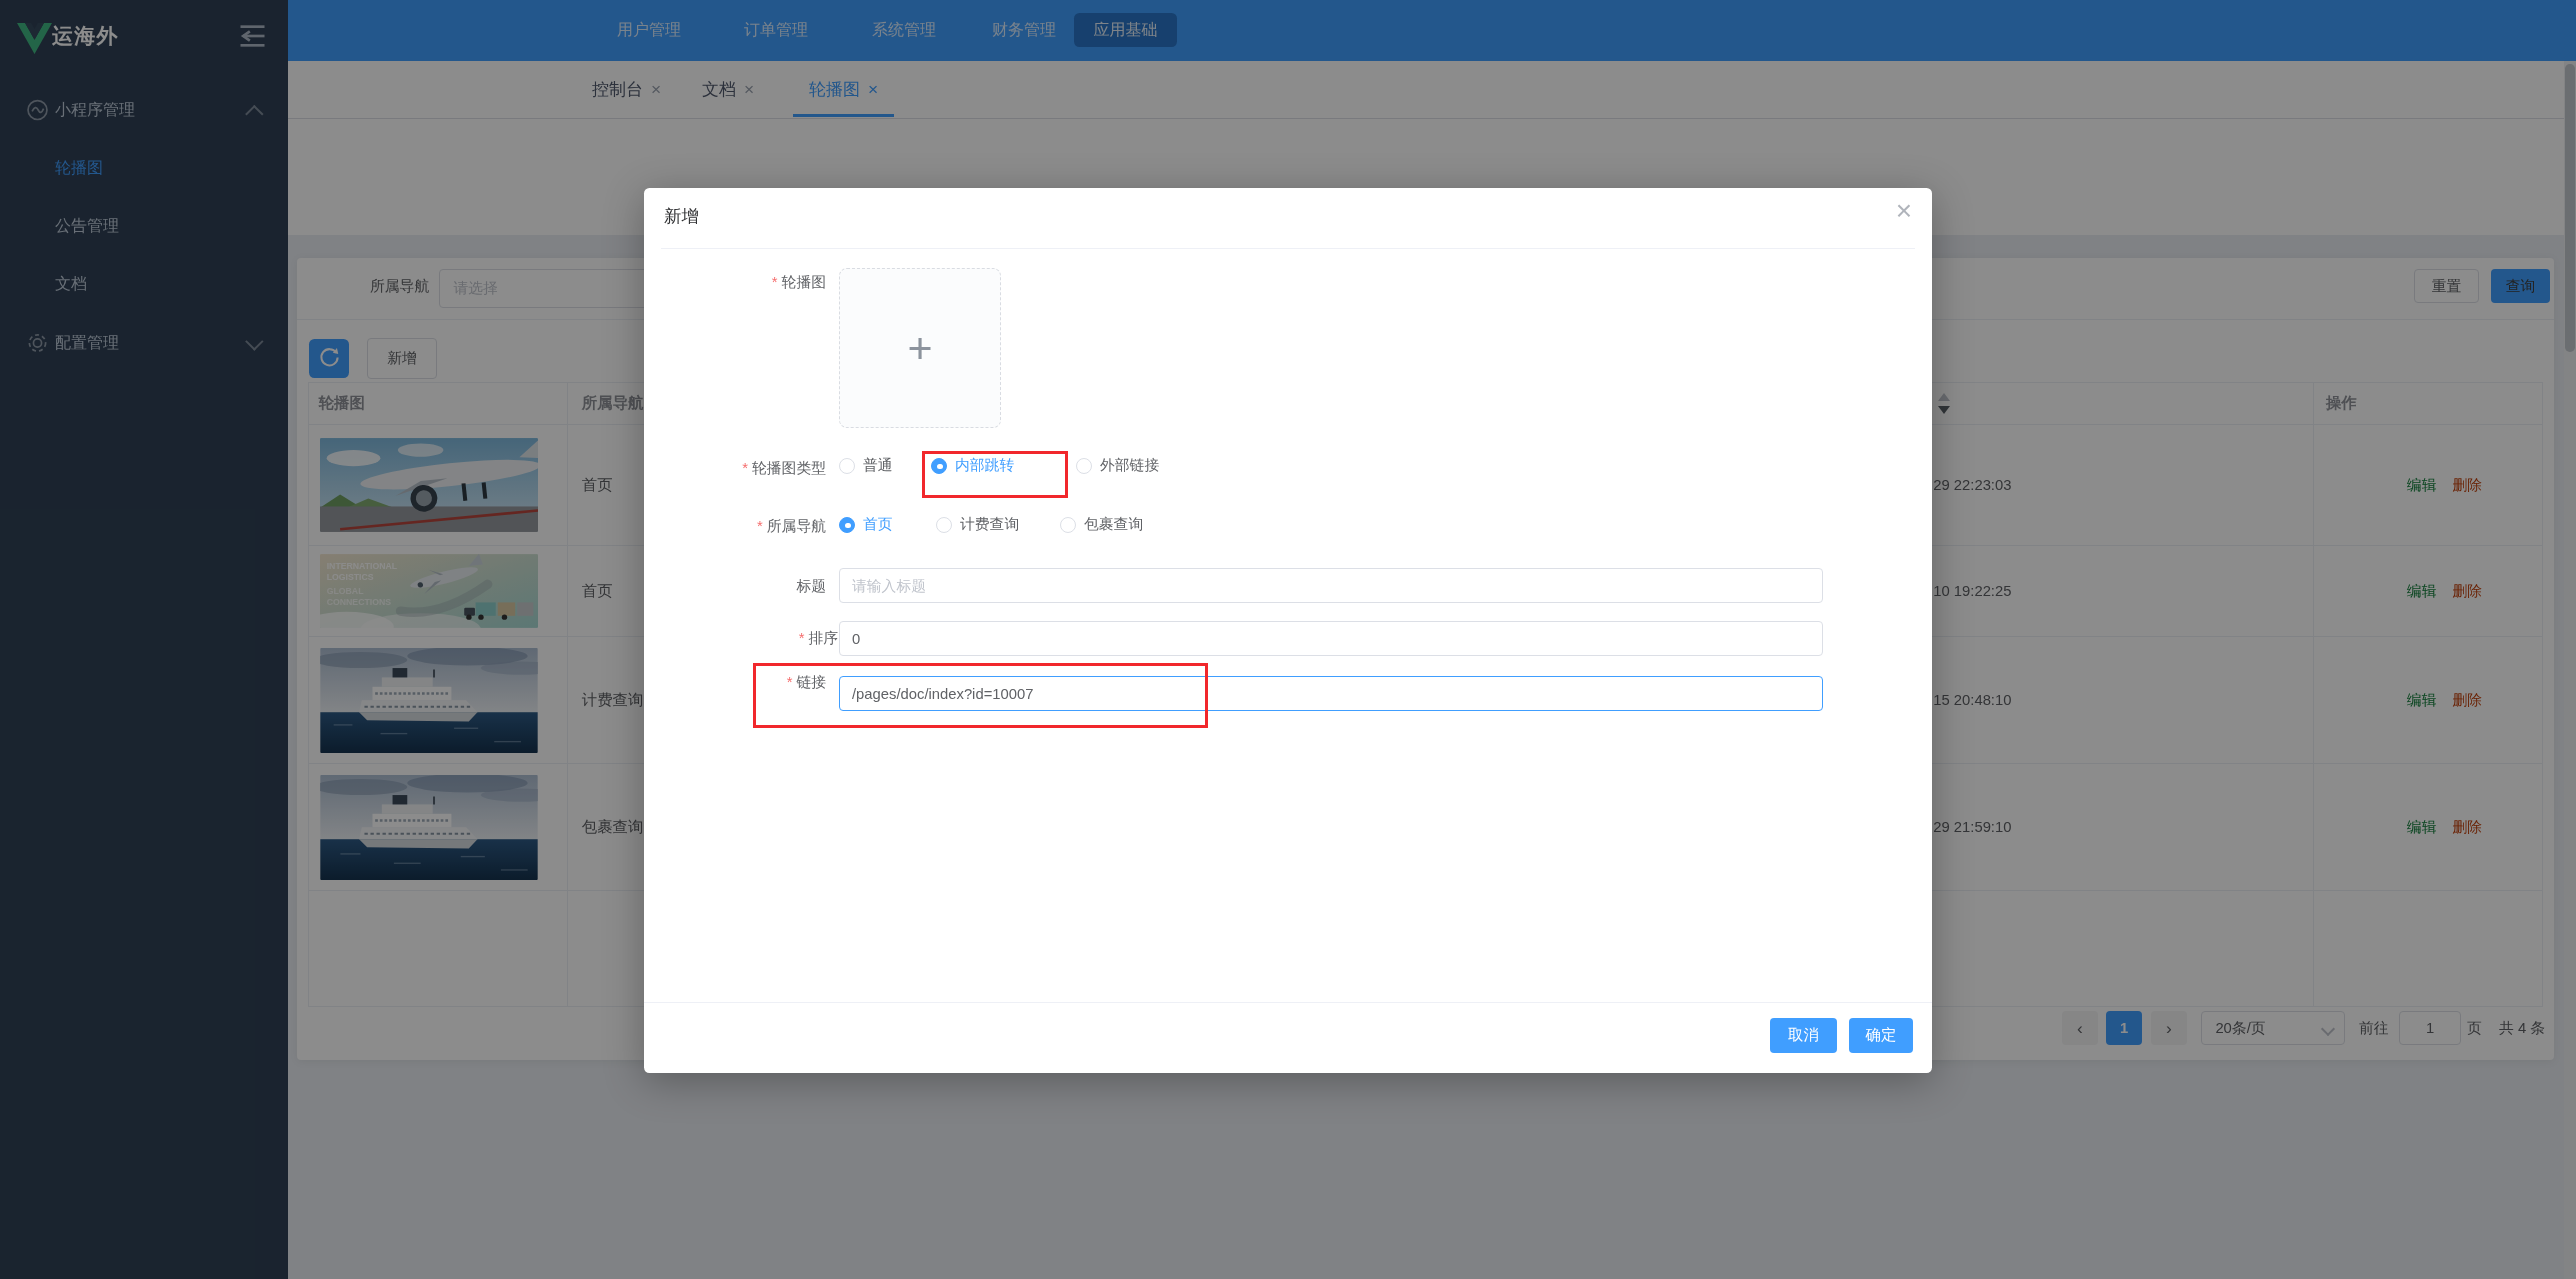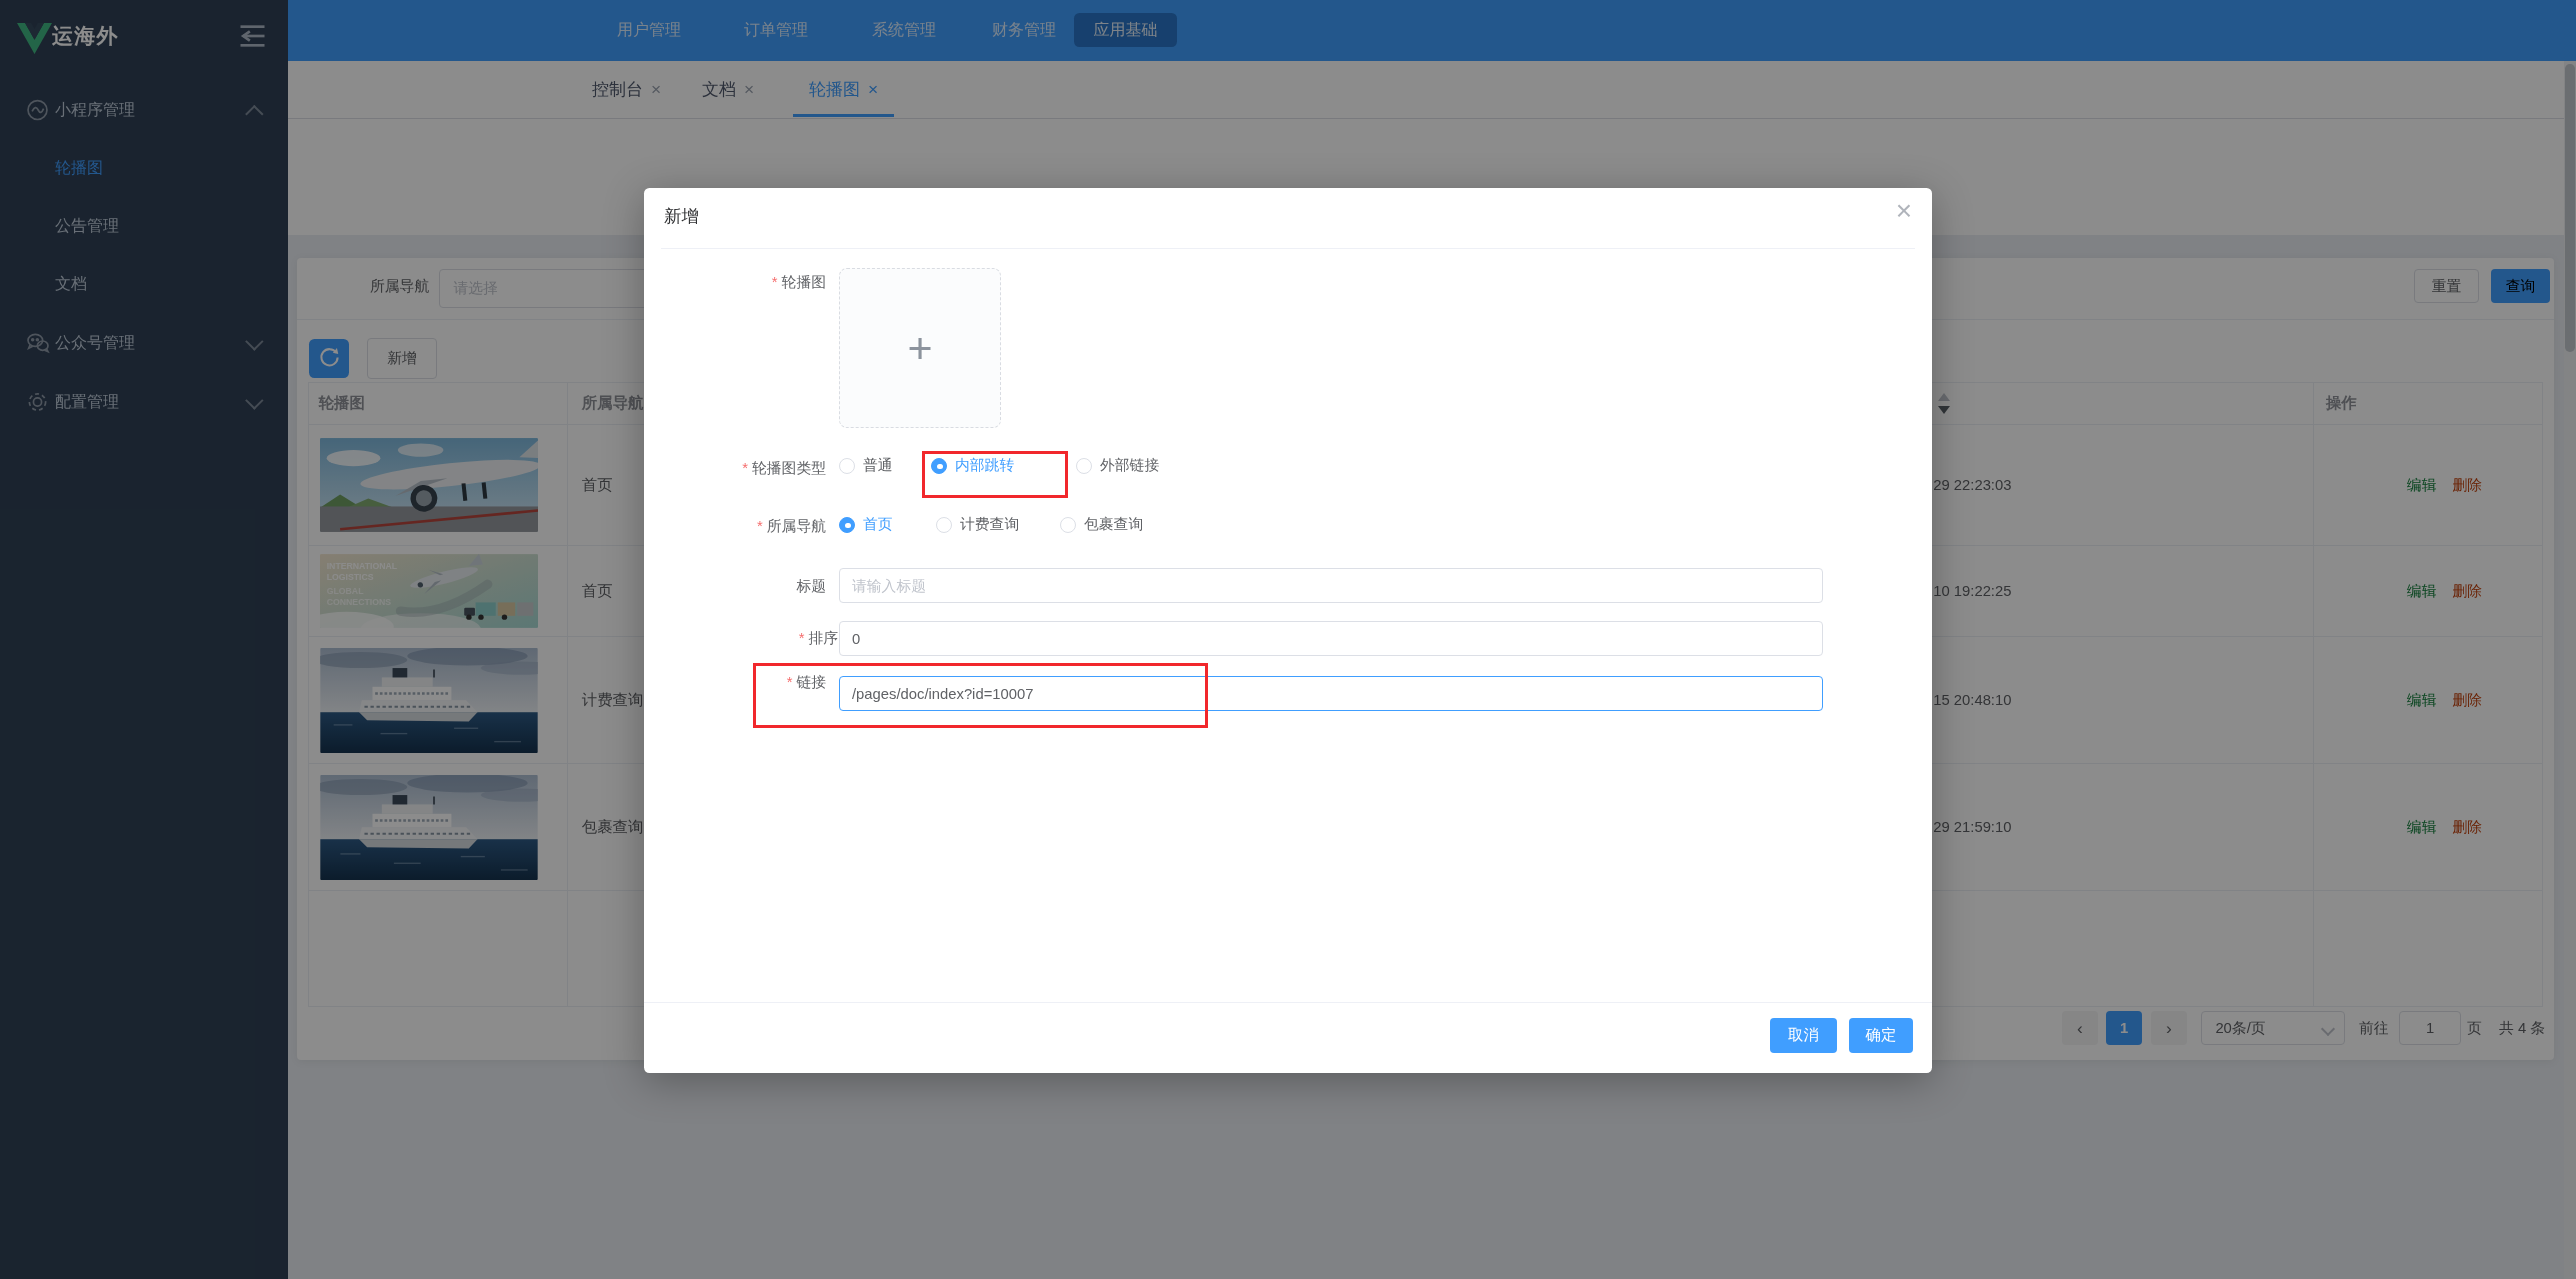--- a/index.html
+++ b/index.html
@@ -55,21 +55,21 @@
   
   #card{left:297px;top:258px;width:2257px;height:802px;background:#fff;border-radius:4px;
         box-shadow:0 1.3px 8px rgba(0,0,0,.06);}
   .filter-row{position:absolute;left:0;top:0;width:100%;height:62px;border-bottom:1.3px solid #ebeef5;box-sizing:border-box;}
   #filter-label{position:absolute;left:73px;top:19px;font-size:14.8px;color:#606266;}
   #filter-select{position:absolute;left:142px;top:11.4px;width:221px;height:39px;border:1.3px solid #dcdfe6;border-radius:4px;
                  box-sizing:border-box;background:#fff;display:flex;align-items:center;padding-left:13.4px;
                  font-size:14.8px;color:#c0c4cc;cursor:pointer;}
   .btn{display:flex;align-items:center;justify-content:center;border-radius:4px;font-size:14.8px;cursor:pointer;box-sizing:border-box;}
   #btn-reset{position:absolute;left:2117px;top:11.4px;width:65px;height:34px;border:1.3px solid #dcdfe6;color:#606266;background:#fff;}
-  #btn-search{position:absolute;left:2194px;top:11.4px;width:59px;height:34px;background:#409eff;color:#000000;}
+  #btn-search{position:absolute;left:2194px;top:11.4px;width:59px;height:34px;background:#409eff;color:#404040;}
   #btn-refresh{position:absolute;left:12px;top:81px;width:40px;height:39px;background:#409eff;border-radius:5.4px;
                display:flex;align-items:center;justify-content:center;cursor:pointer;}
   #btn-add{position:absolute;left:70px;top:80px;width:68px;height:39px;border:1.3px solid #dcdfe6;background:#fff;
            color:#606266;font-size:14.8px;border-radius:4px;display:flex;align-items:center;justify-content:center;cursor:pointer;}
 
   
   #table{position:absolute;left:10.7px;top:124px;width:2235px;border:1.3px solid #ebeef5;border-top:1.3px solid #ebeef5;box-sizing:border-box;}
   .tr{display:flex;}
   .td{border-right:1.3px solid #ebeef5;border-bottom:1.3px solid #ebeef5;box-sizing:border-box;
       display:flex;align-items:center;font-size:15.4px;color:#606266;}
@@ -174,34 +174,20 @@
         <span class="chev up"></span>
       </div>
       <div class="menu-sub active">
         <span class="mi-label">轮播图</span>
       </div>
       <div class="menu-sub">
         <span class="mi-label">公告管理</span>
       </div>
       <div class="menu-sub">
         <span class="mi-label">文档</span>
-      </div>
-      <div class="menu-item">
-        <span class="mi-icon">
-          <svg width="24" height="23" viewBox="0 0 36 34" fill="none" stroke="#8f9aa8" stroke-width="2.5">
-            <ellipse cx="14" cy="13" rx="11" ry="9"></ellipse>
-            <path d="M6 20 l-2 5 l6 -3"></path>
-            <ellipse cx="25" cy="21" rx="8" ry="7"></ellipse>
-            <path d="M31 26 l2 4 l-5 -2"></path>
-            <circle cx="10" cy="12" r="1.4" fill="#8f9aa8"></circle>
-            <circle cx="17" cy="12" r="1.4" fill="#8f9aa8"></circle>
-          </svg>
-        </span>
-        <span class="mi-label">公众号管理</span>
-        <span class="chev down"></span>
       </div>
       <div class="menu-item">
         <span class="mi-icon">
           <svg width="23" height="23" viewBox="0 0 34 34" fill="none" stroke="#8f9aa8" stroke-width="2.5">
             <circle cx="17" cy="17" r="6"></circle>
             <circle cx="17" cy="17" r="12" stroke-dasharray="6 4.5"></circle>
           </svg>
         </span>
         <span class="mi-label">配置管理</span>
         <span class="chev down"></span>

